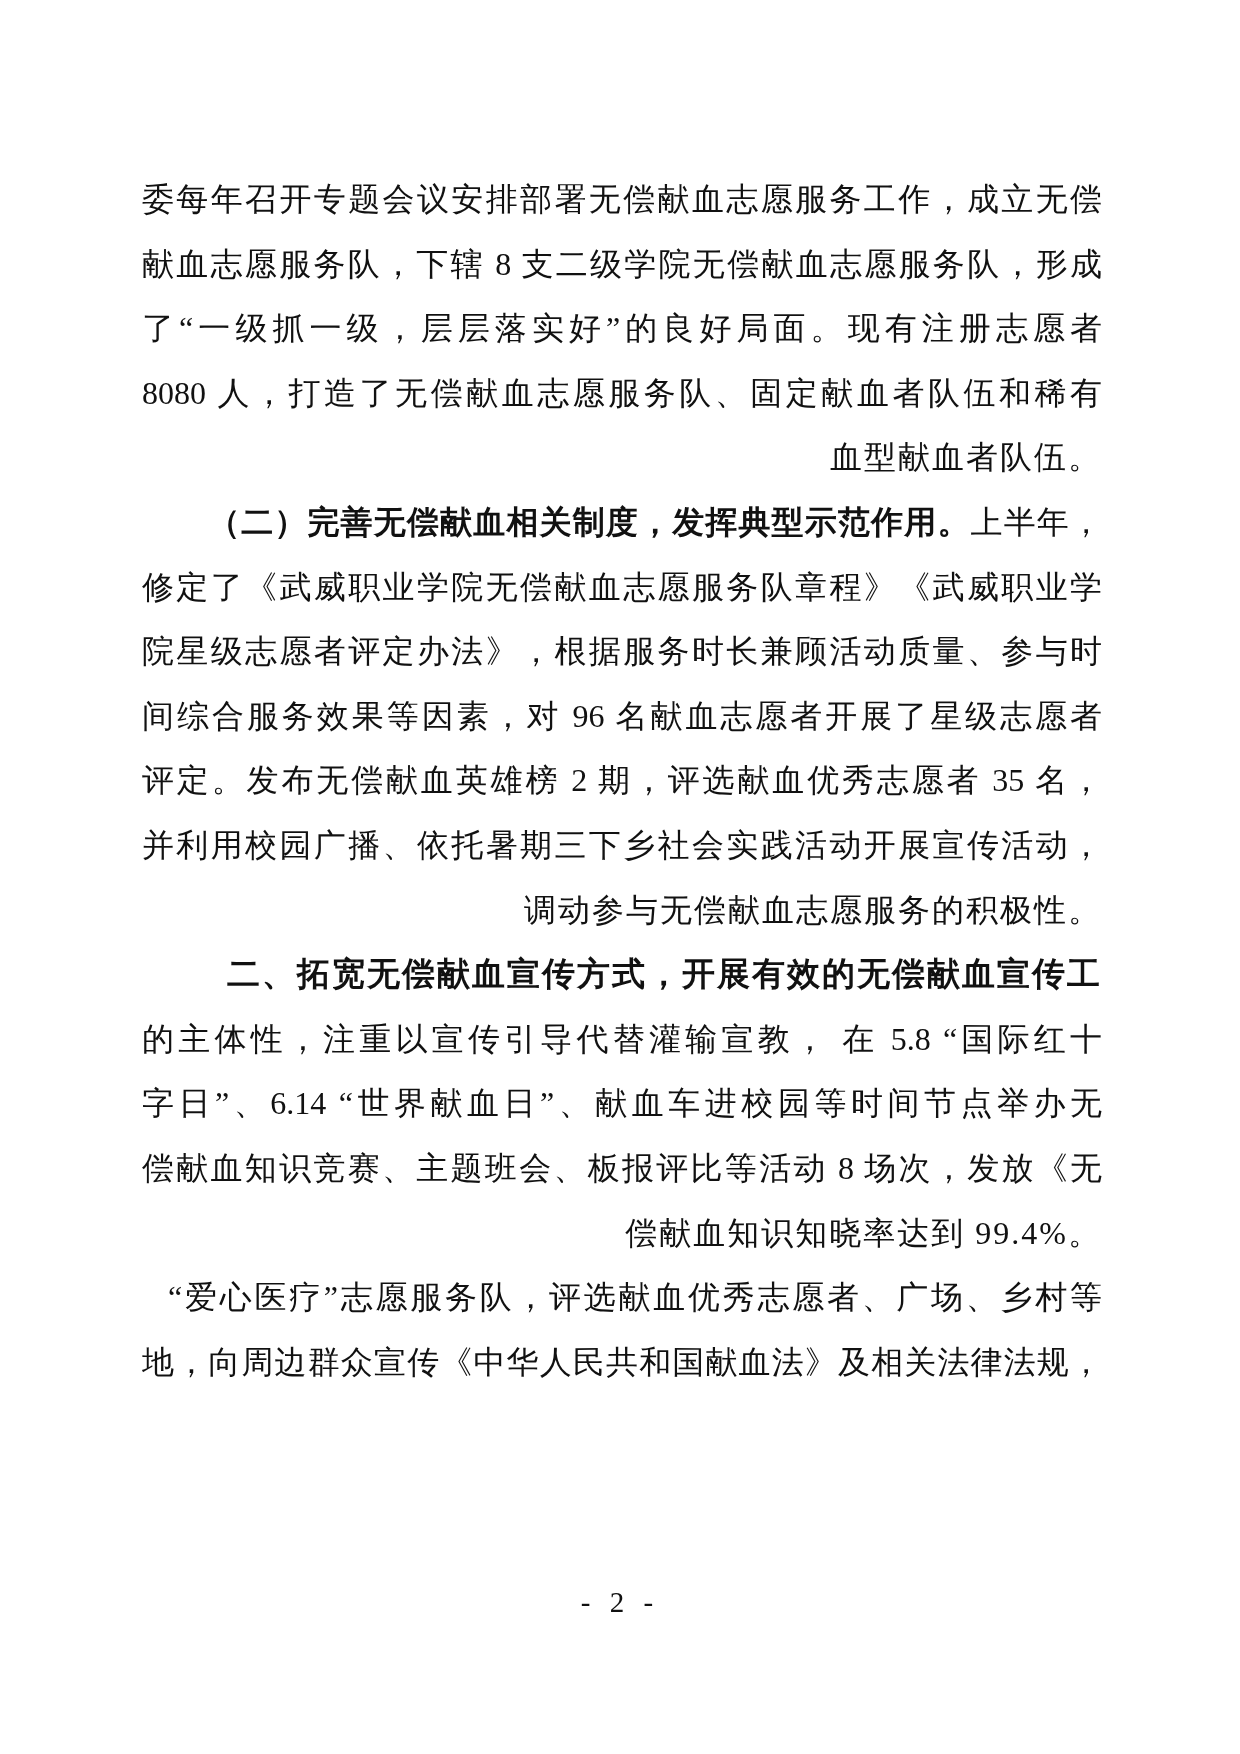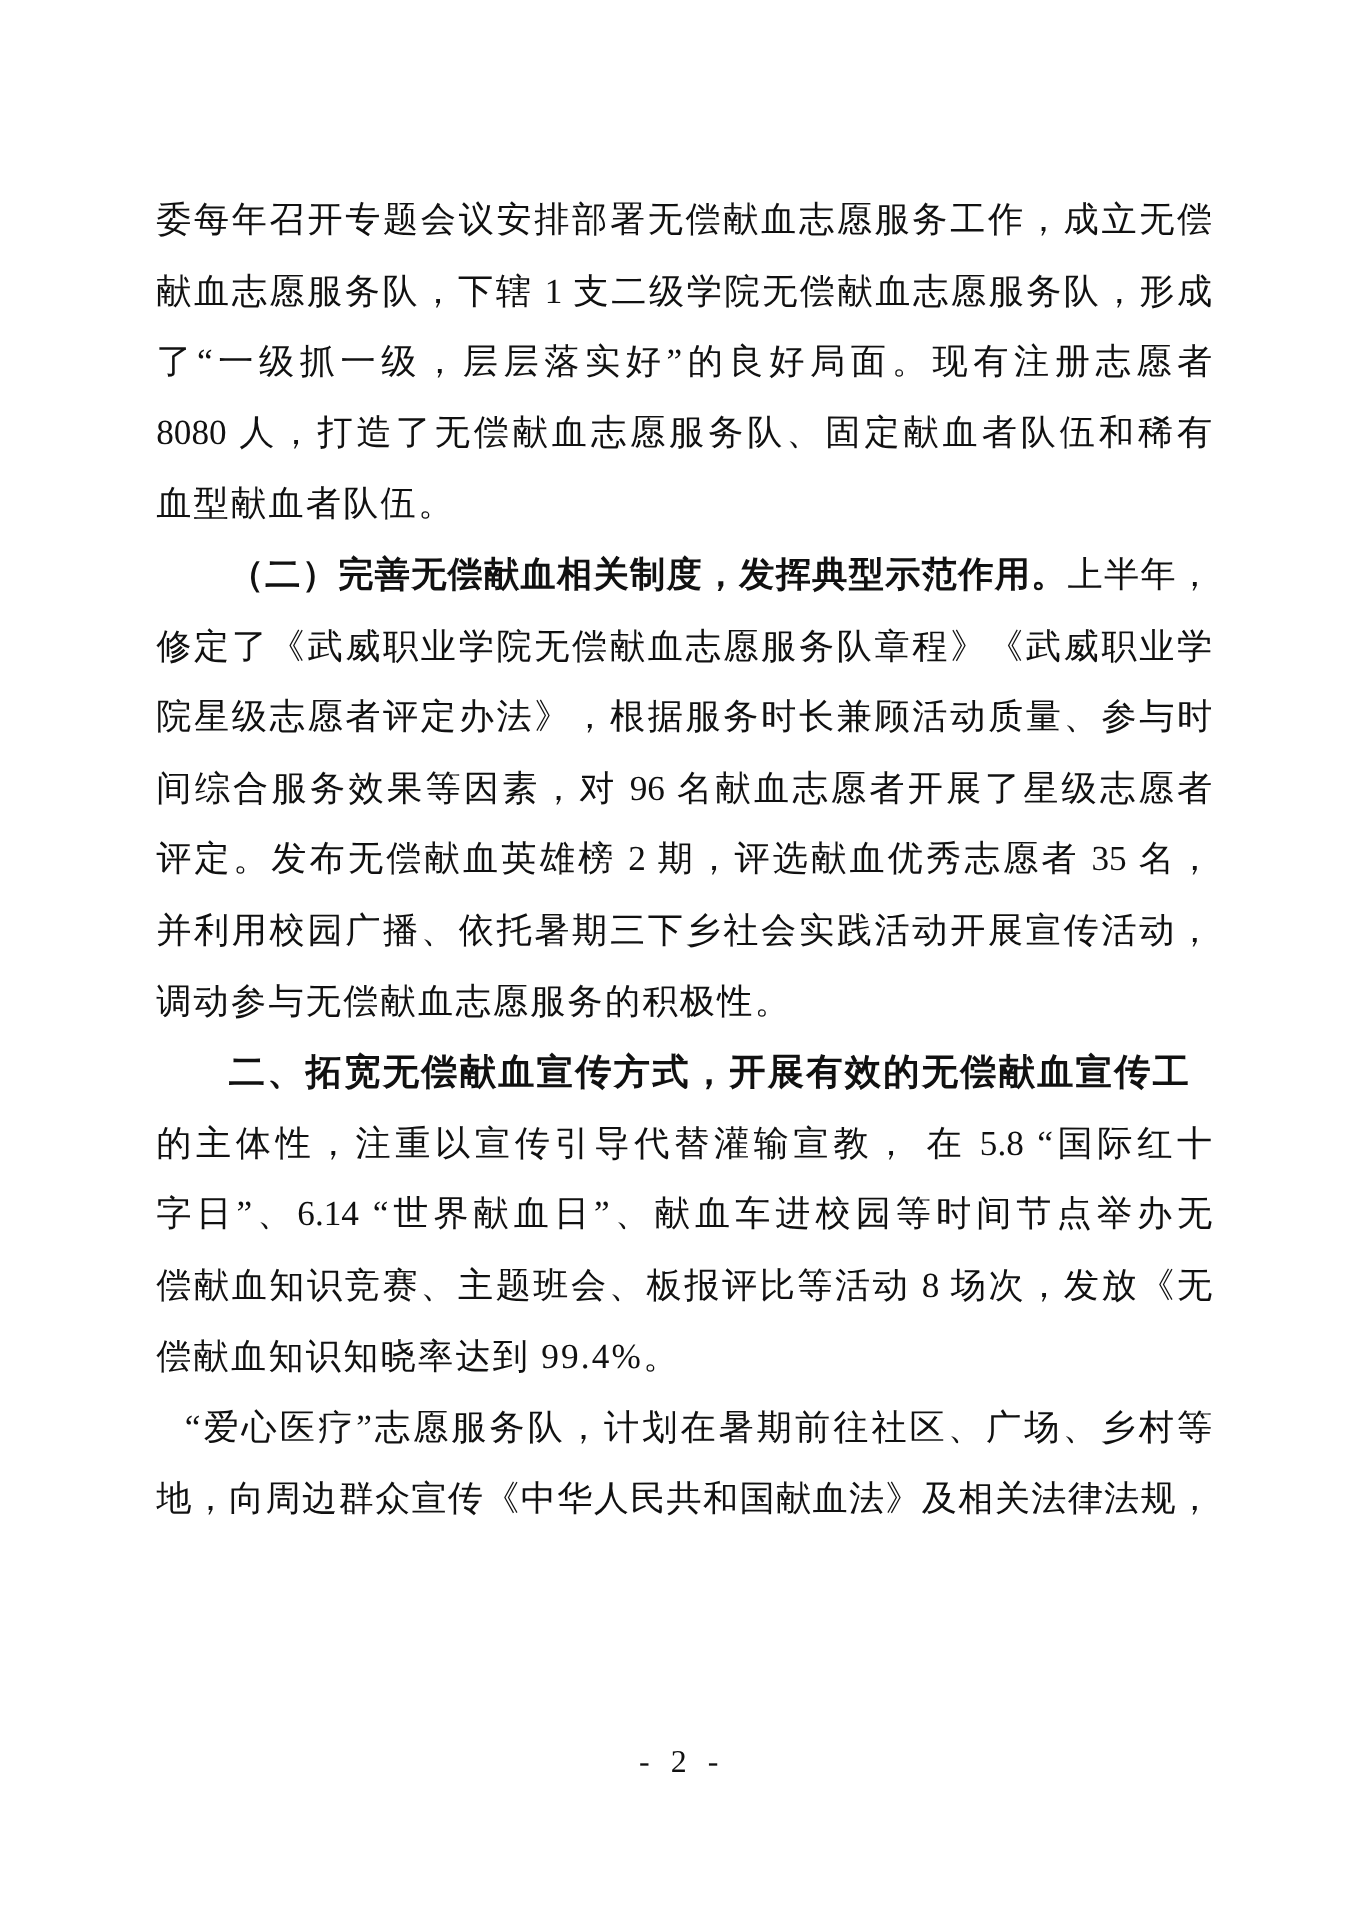--- a/index.html
+++ b/index.html
@@ -24,21 +24,21 @@
   }
   .line {
     height: 64.6px;
     line-height: 64.6px;
     font-size: 32px;
     overflow: hidden;
     text-align: justify;
     text-align-last: justify;
   }
   .line.nj {
-    text-align: left;
+    text-align: right;
     text-align-last: auto;
     letter-spacing: 2px;
   }
   .ind-para  { text-indent: 66px; }
   .ind-quote { text-indent: 26px; }
   .s-body {
     font-weight: 400;
     font-family: "Liberation Serif", "DejaVu Serif", serif;
   }
   .s-bold-kai {
@@ -61,33 +61,33 @@
     color: #111111;
     font-family: "Liberation Serif", "DejaVu Serif", serif;
   }
 </style>
 </head>
 <body>
 
 <div class="page">
   <div class="content">
       <div class="line"><span class="s-body">委每年召开专题会议安排部署无偿献血志愿服务工作，成立无偿</span></div>
-      <div class="line"><span class="s-body">献血志愿服务队，下辖 1 支二级学院无偿献血志愿服务队，形成</span></div>
+      <div class="line"><span class="s-body">献血志愿服务队，下辖 8 支二级学院无偿献血志愿服务队，形成</span></div>
       <div class="line"><span class="s-body">了“一级抓一级，层层落实好”的良好局面。现有注册志愿者</span></div>
       <div class="line"><span class="s-body">8080 人，打造了无偿献血志愿服务队、固定献血者队伍和稀有</span></div>
       <div class="line nj"><span class="s-body">血型献血者队伍。</span></div>
       <div class="line ind-para"><span class="s-bold-kai">（二）完善无偿献血相关制度，发挥典型示范作用。</span><span class="s-body">上半年，</span></div>
       <div class="line"><span class="s-body">修定了《武威职业学院无偿献血志愿服务队章程》《武威职业学</span></div>
       <div class="line"><span class="s-body">院星级志愿者评定办法》，根据服务时长兼顾活动质量、参与时</span></div>
       <div class="line"><span class="s-body">间综合服务效果等因素，对 96 名献血志愿者开展了星级志愿者</span></div>
       <div class="line"><span class="s-body">评定。发布无偿献血英雄榜 2 期，评选献血优秀志愿者 35 名，</span></div>
       <div class="line"><span class="s-body">并利用校园广播、依托暑期三下乡社会实践活动开展宣传活动，</span></div>
       <div class="line nj"><span class="s-body">调动参与无偿献血志愿服务的积极性。</span></div>
       <div class="line nj ind-para"><span class="s-bold-hei">二、拓宽无偿献血宣传方式，开展有效的无偿献血宣传工作</span></div>
       <div class="line"><span class="s-body">的主体性，注重以宣传引导代替灌输宣教，  在 5.8 “国际红十</span></div>
       <div class="line"><span class="s-body">字日”、6.14 “世界献血日”、献血车进校园等时间节点举办无</span></div>
       <div class="line"><span class="s-body">偿献血知识竞赛、主题班会、板报评比等活动 8 场次，发放《无</span></div>
       <div class="line nj"><span class="s-body">偿献血知识知晓率达到 99.4%。</span></div>
-      <div class="line ind-quote"><span class="s-body">“爱心医疗”志愿服务队，计划在暑期前往社区、广场、乡村等</span></div>
+      <div class="line ind-quote"><span class="s-body">“爱心医疗”志愿服务队，评选献血优秀志愿者、广场、乡村等</span></div>
       <div class="line"><span class="s-body">地，向周边群众宣传《中华人民共和国献血法》及相关法律法规，</span></div>
     </div>
   <div class="footer">- 2 -</div>
 </div>
 
 </body></html>

